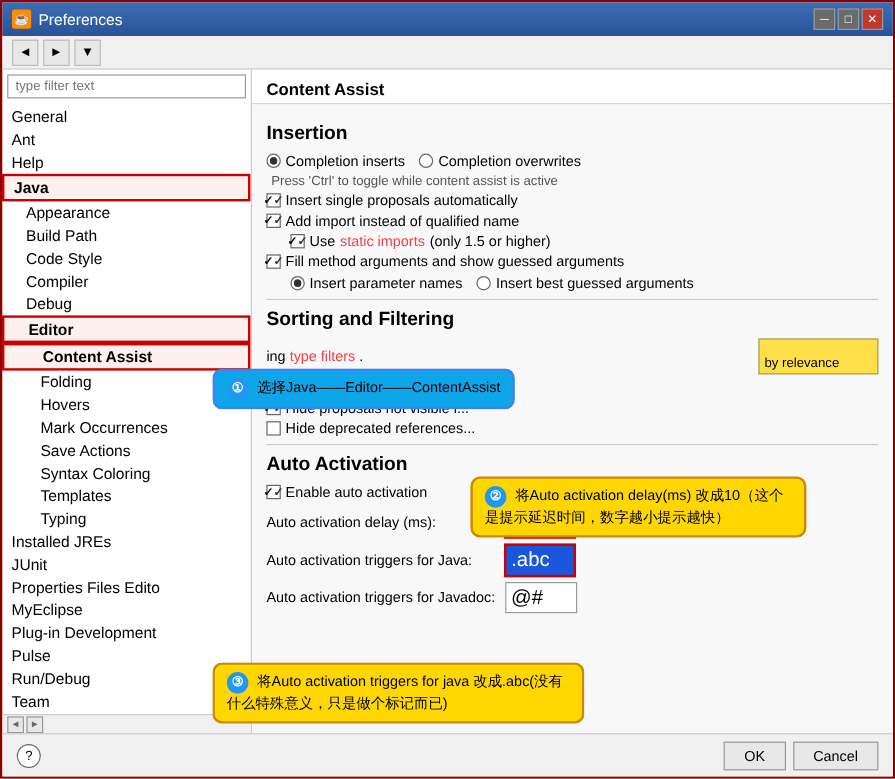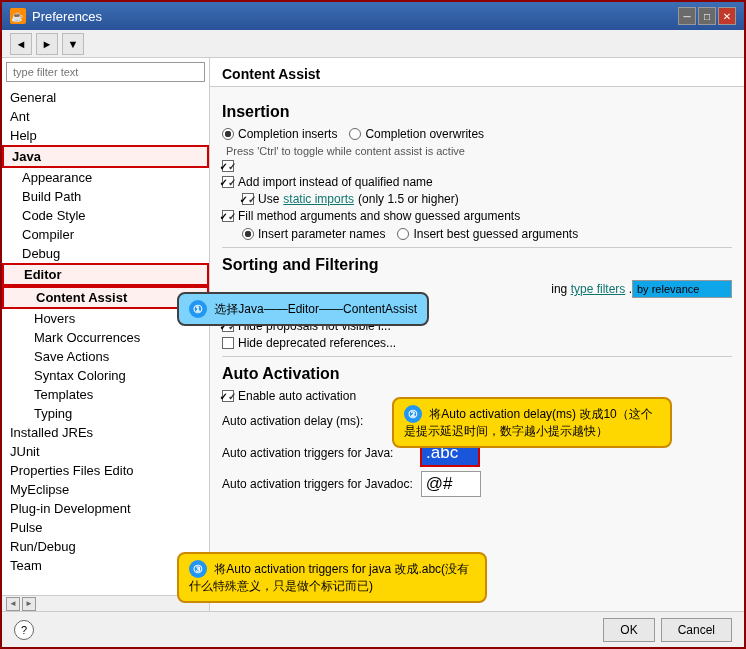--- a/index.html
+++ b/index.html
@@ -40,41 +40,41 @@
     .section-title { font-weight: bold; margin: 8px 0 6px 0; font-size: 16px; }
     .radio-group { display: flex; gap: 12px; align-items: center; margin: 4px 0; }
     .radio-item { display: flex; align-items: center; gap: 4px; cursor: pointer; }
     .radio-input { width: 12px; height: 12px; border-radius: 50%; border: 1px solid #666; background: white; position: relative; }
     .radio-input.checked::after { content: ''; width: 6px; height: 6px; border-radius: 50%; background: #333; position: absolute; top: 50%; left: 50%; transform: translate(-50%,-50%); }
     .checkbox-item { display: flex; align-items: center; gap: 4px; margin: 3px 0; cursor: pointer; }
     .checkbox-input { width: 12px; height: 12px; border: 1px solid #666; background: white; display: flex; align-items: center; justify-content: center; font-size: 9px; }
     .checkbox-input.checked::after { content: '✓'; font-size: 10px; color: #333; display: flex; align-items: center; justify-content: center; width: 100%; height: 100%; }
     .indent-item { padding-left: 20px; }
     .note-text { color: #555; font-size: 11px; margin: 2px 0 2px 4px; }
-    .link-text { color: #0f766e; text-decoration: underline; cursor: pointer; }
+    .link-text { color: #ef4444; cursor: pointer; }
 
     .separator { height: 1px; background: #ccc; margin: 6px 0; }
     .activation-row { display: flex; align-items: center; gap: 8px; margin: 4px 0; }
     .activation-label { font-size: 12px; min-width: 190px; }
     .activation-input { border: 1px solid #999; background: white; padding: 2px 4px; font-size: 17px; width: 60px; }
     .activation-input.highlighted { background: #1a56db; color: white; }
 
     .footer { height: 36px; background: #f0f0f0; border-top: 1px solid #ccc; display: flex; align-items: center; justify-content: space-between; padding: 0 12px; }
     .footer-left { display: flex; align-items: center; }
     .help-btn { width: 20px; height: 20px; border-radius: 50%; border: 1px solid #666; background: white; display: flex; align-items: center; justify-content: center; font-size: 11px; cursor: pointer; }
     .footer-right { display: flex; gap: 6px; }
     .action-btn { padding: 4px 16px; border: 1px solid #999; background: #e8e8e8; font-size: 12px; cursor: pointer; }
 
     
     .annotation-bubble { position: absolute; background: #ffd700; border: 2px solid #cc8800; border-radius: 8px; padding: 6px 10px; font-size: 12px; color: #000; z-index: 100; max-width: 260px; line-height: 1.4; }
     .annotation-bubble .bubble-num { display: inline-block; background: #2196F3; color: white; border-radius: 50%; width: 18px; height: 18px; text-align: center; line-height: 18px; font-size: 11px; font-weight: bold; margin-right: 4px; }
 
     
-    .sorting-filter-row { display: flex; align-items: center; justify-content: flex-end; margin: 4px 0; }
-    .relevance-select { border: 1px solid #999; padding: 2px 20px 2px 4px; font-size: 11px; background: #0ea5e9; appearance: none; -webkit-appearance: none; position: relative; min-width: 100px; }
+    .sorting-filter-row { display: flex; align-items: center; justify-content: space-between; margin: 4px 0; }
+    .relevance-select { border: 1px solid #999; padding: 14px 20px 2px 4px; font-size: 11px; background: #fde047; appearance: none; -webkit-appearance: none; position: relative; min-width: 100px; }
     .dropdown-container { position: relative; display: inline-block; }
   </style>
 </head>
 <body>
 
 <div class="window">
 
   <div class="title-bar">
     <div class="title-bar-left">
       <div class="title-icon">☕</div>
@@ -103,20 +103,21 @@
         <div class="tree-item">Ant</div>
         <div class="tree-item">Help</div>
         <div class="tree-item highlighted">Java</div>
         <div class="tree-item indent1">Appearance</div>
         <div class="tree-item indent1">Build Path</div>
         <div class="tree-item indent1">Code Style</div>
         <div class="tree-item indent1">Compiler</div>
         <div class="tree-item indent1">Debug</div>
         <div class="tree-item indent1 highlighted">Editor</div>
         <div class="tree-item indent2 selected highlighted">Content Assist</div>
+        <div class="tree-item indent2">Folding</div>
         <div class="tree-item indent2">Hovers</div>
         <div class="tree-item indent2">Mark Occurrences</div>
         <div class="tree-item indent2">Save Actions</div>
         <div class="tree-item indent2">Syntax Coloring</div>
         <div class="tree-item indent2">Templates</div>
         <div class="tree-item indent2">Typing</div>
         <div class="tree-item">Installed JREs</div>
         <div class="tree-item">JUnit</div>
         <div class="tree-item">Properties Files Edito</div>
         <div class="tree-item">MyEclipse</div>
@@ -153,20 +154,21 @@
           <div class="radio-item">
             <div class="radio-input"></div>
             <span>Completion overwrites</span>
           </div>
         </div>
 
         <div class="note-text">Press 'Ctrl' to toggle while content assist is active</div>
 
         <div class="checkbox-item">
           <div class="checkbox-input checked" style="background: white; font-size: 10px; display: flex; align-items: center; justify-content: center; font-weight: bold;">✓</div>
+          <span>Insert single proposals automatically</span>
         </div>
         <div class="checkbox-item">
           <div class="checkbox-input checked" style="background: white; font-size: 10px; display: flex; align-items: center; justify-content: center; font-weight: bold;">✓</div>
           <span>Add import instead of qualified name</span>
         </div>
         <div class="checkbox-item indent-item">
           <div class="checkbox-input checked" style="background: white; font-size: 10px; display: flex; align-items: center; justify-content: center; font-weight: bold;">✓</div>
           <span>Use </span>
           <span class="link-text">static imports</span>
           <span> (only 1.5 or higher)</span>
@@ -246,21 +248,21 @@
   <div class="footer">
     <div class="footer-left">
       <div class="help-btn">?</div>
     </div>
     <div class="footer-right">
       <button class="action-btn">OK</button>
       <button class="action-btn">Cancel</button>
     </div>
   </div>
 
-  <div class="annotation-bubble" style="left: 175px; top: 290px; background: #7dd3fc; border: 2px solid #404040;">
+  <div class="annotation-bubble" style="left: 175px; top: 305px; background: #0ea5e9; border: 2px solid #3b82f6;">
     <span class="bubble-num">①</span>
     <span>选择Java——Editor——ContentAssist</span>
   </div>
 
   <div class="annotation-bubble" style="left: 390px; top: 395px; background: #ffd700; border: 2px solid #cc8800; max-width: 280px;">
     <span class="bubble-num">②</span>
     <span>将Auto activation delay(ms) 改成10（这个是提示延迟时间，数字越小提示越快）</span>
   </div>
 
   <div class="annotation-bubble" style="left: 175px; top: 550px; background: #ffd700; border: 2px solid #cc8800; max-width: 310px;">

